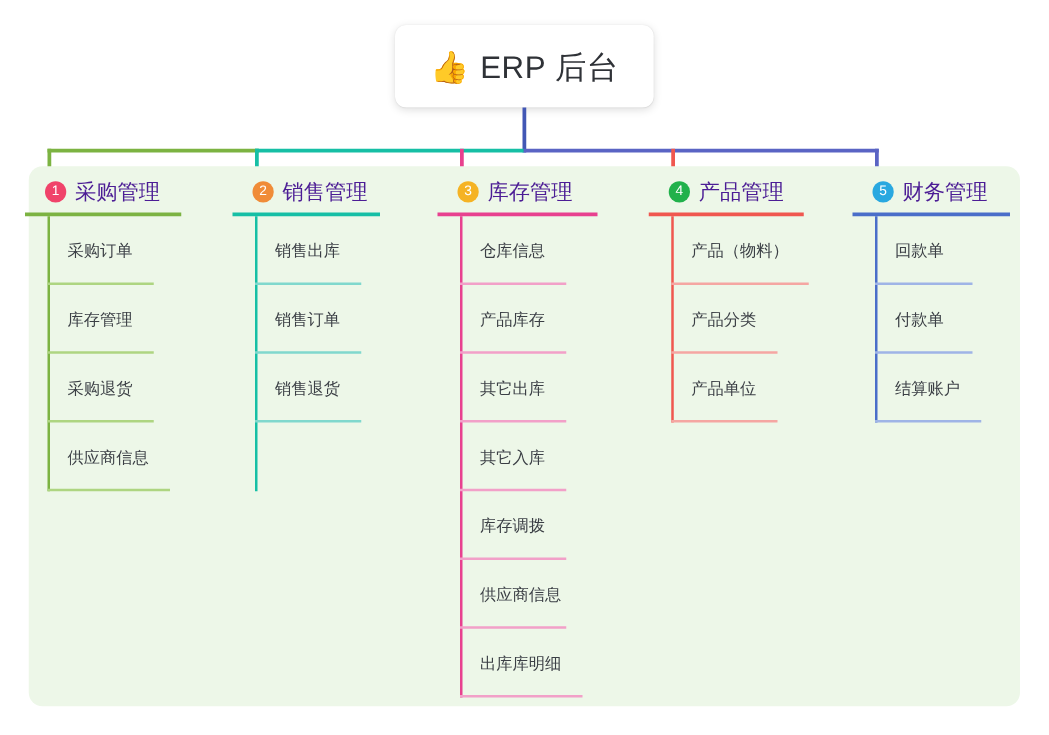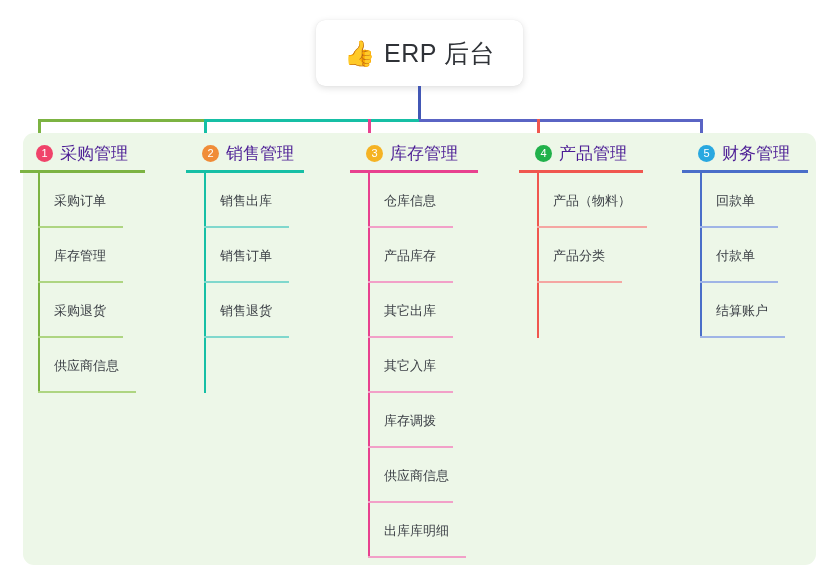--- a/index.html
+++ b/index.html
@@ -179,20 +179,24 @@
           <div class="items">
             <div class="spine" style="background: rgb(240, 87, 79); height: 165px;"></div>
             <div class="leaf">
               <span class="leaf-label">产品（物料）</span>
               <div class="leaf-rule" style="width: 110px; background: rgb(245, 166, 162);"></div>
             </div>
             <div class="leaf">
               <span class="leaf-label">产品分类</span>
               <div class="leaf-rule" style="width: 85px; background: rgb(245, 166, 162);"></div>
             </div>
+            <div class="leaf">
+              <span class="leaf-label">产品单位</span>
+              <div class="leaf-rule" style="width: 85px; background: rgb(245, 166, 162);"></div>
+            </div>
           </div>
         </div>
         <div class="column" style="left: 659px; width: 134px;">
           <div class="col-head">
             <span class="badge" style="background: rgb(41, 168, 224);">5</span>
             <span class="col-title">财务管理</span>
             <div class="head-rule" style="width: 126px; background: rgb(74, 110, 201);"></div>
           </div>
           <div class="items">
             <div class="spine" style="background: rgb(74, 110, 201); height: 165px;"></div>

